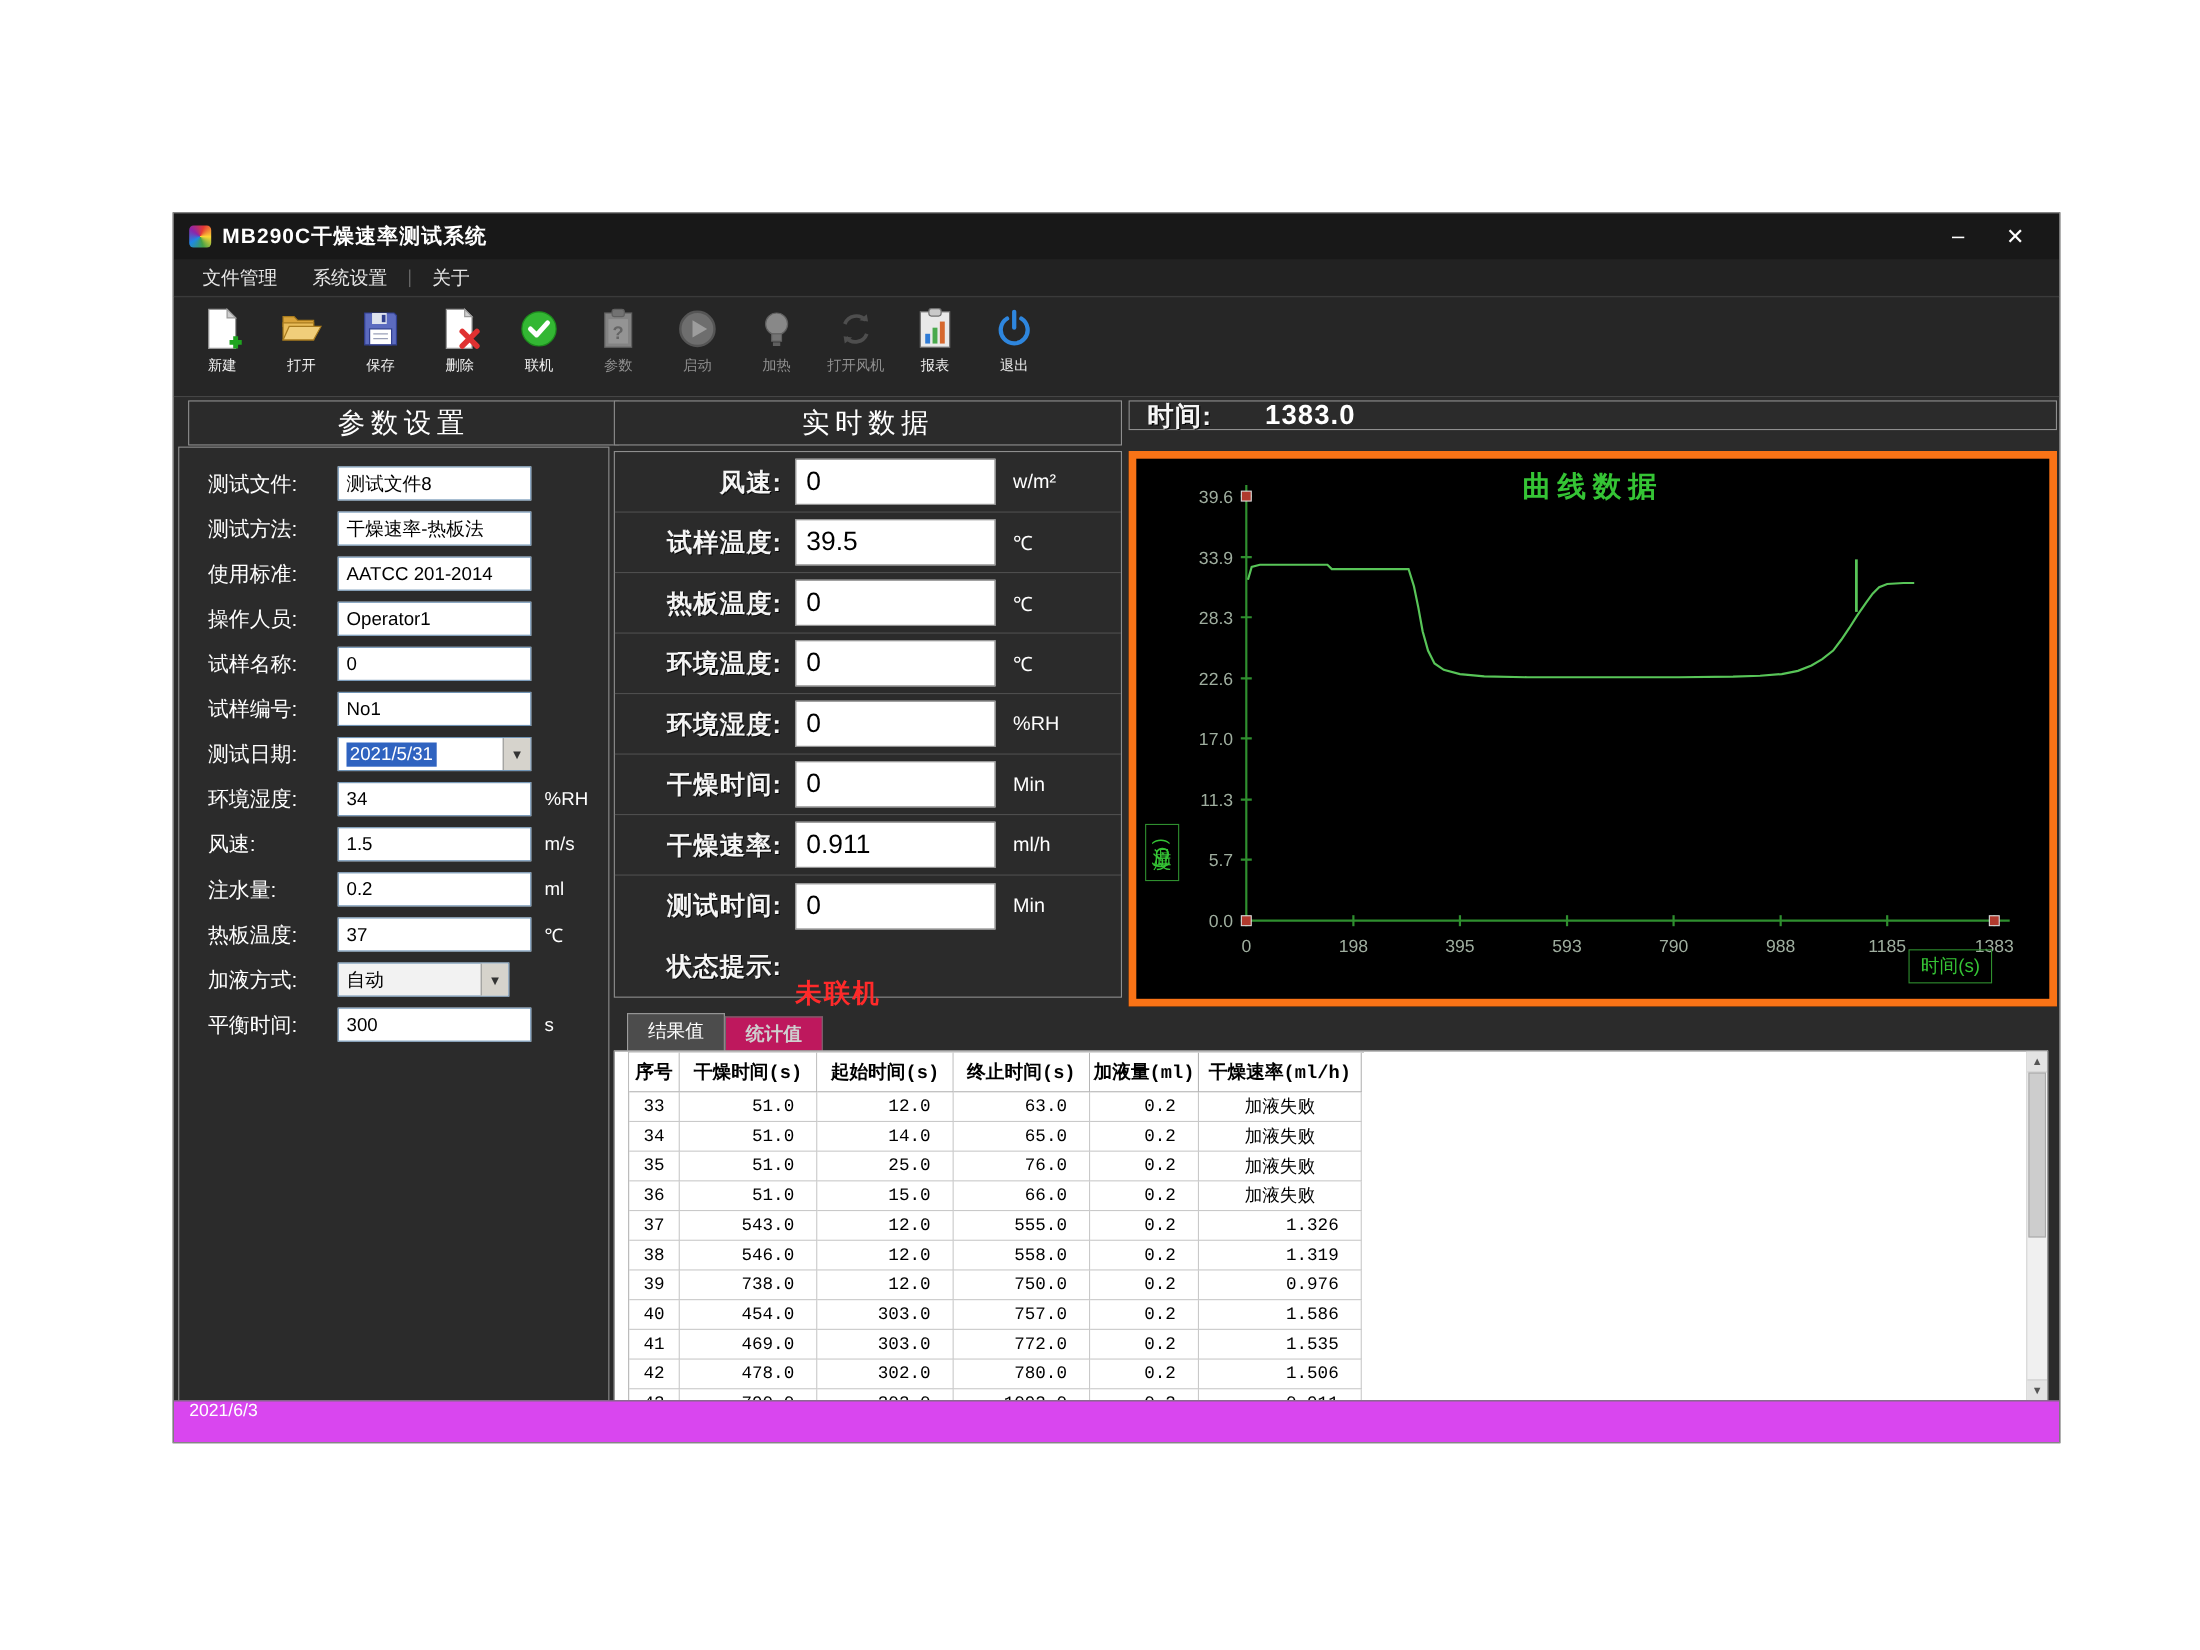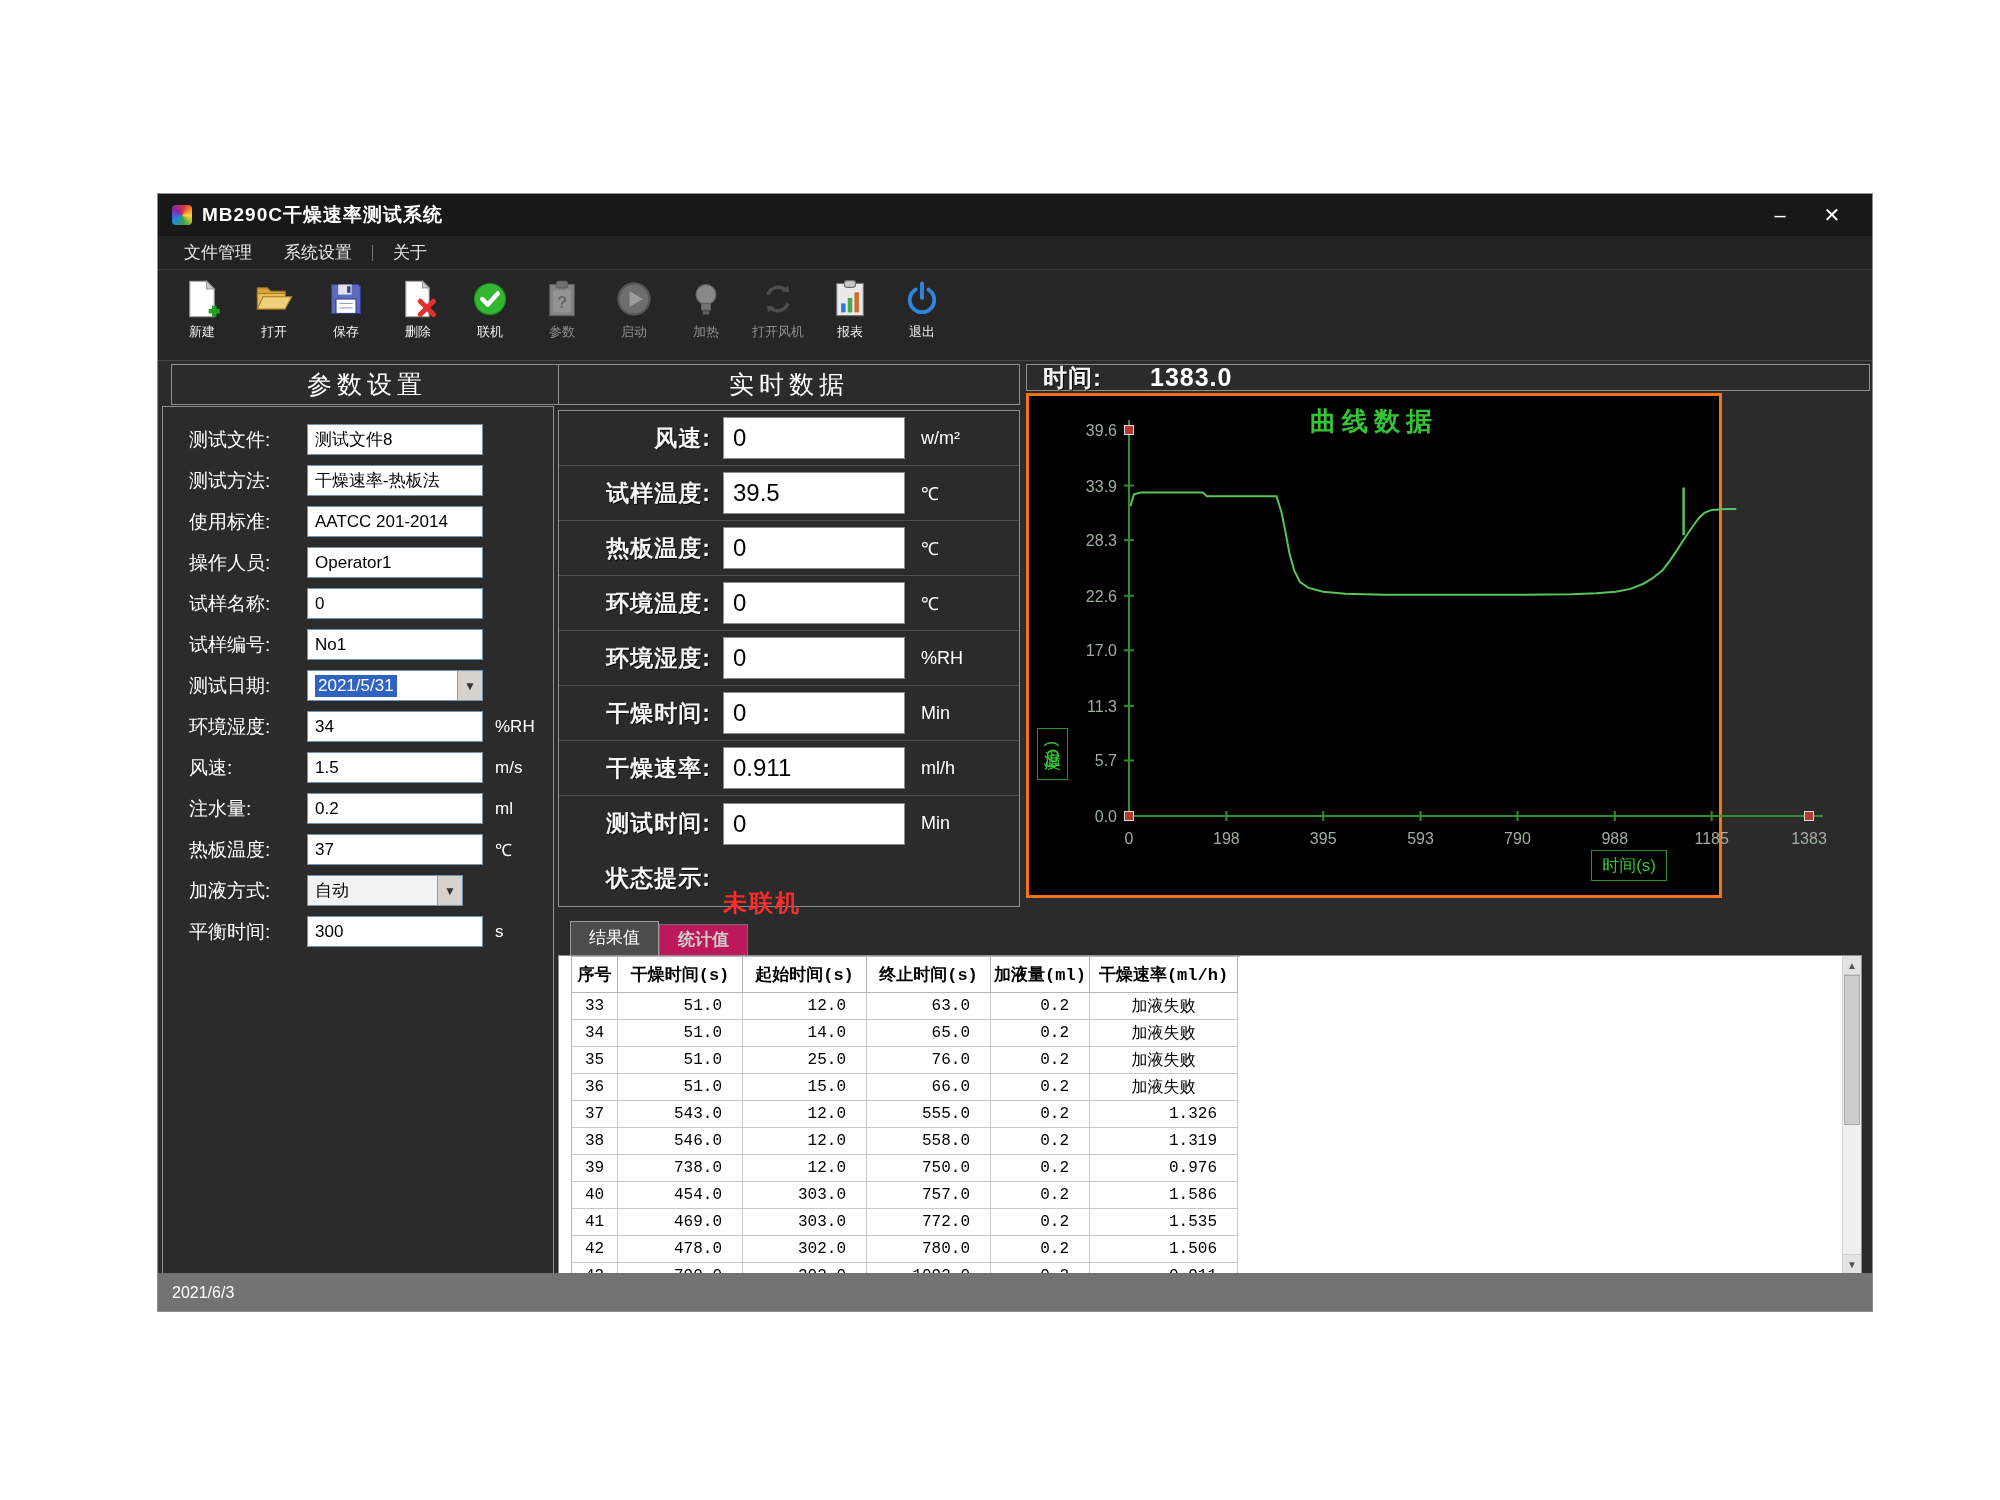--- a/index.html
+++ b/index.html
@@ -70,22 +70,22 @@
   .rt-row{display:flex;align-items:center;height:55px;border-bottom:1px solid #4e4e4e;
           padding-left:6px;box-sizing:border-box;}
   .rt-row:last-child{border-bottom:none;}
   .rt-label{width:146px;text-align:right;margin-right:12px;font-size:23px;white-space:nowrap;}
   .rt-input{width:182px;height:42px;background:#ffffff;border:1px solid #8a8a8a;box-sizing:border-box;
             color:#000;font-size:24px;display:flex;align-items:center;padding:0 9px;}
   .rt-unit{margin-left:16px;color:#ffffff;font-size:18px;}
   .status-value{font-size:24px;font-weight:bold;letter-spacing:2px;margin-top:48px;}
 
   
-  .chart-panel{position:absolute;left:868px;top:199px;width:696px;height:505px;
-               border:3px solid #f97316;box-sizing:border-box;background:#000000;}
+  .chart-panel{position:absolute;left:868px;top:216px;width:844px;height:505px;
+               border:7px solid #f97316;box-sizing:border-box;background:#000000;}
   .chart-title{position:absolute;left:0;right:0;top:8px;text-align:center;
                font-size:26px;font-weight:bold;letter-spacing:6px;}
   #curve-svg{position:absolute;left:0;top:0;}
   .ylabel-box{position:absolute;left:8px;top:332px;border:1px solid #2f8f2f;
               writing-mode:vertical-rl;text-orientation:mixed;
               padding:8px 3px;font-size:17px;letter-spacing:2px;}
   .xlabel-box{position:absolute;right:52px;bottom:14px;border:1px solid #2f8f2f;
               padding:3px 10px;font-size:17px;}
 
   
@@ -110,22 +110,22 @@
 
   .vscroll{position:absolute;top:0;right:0;width:18px;bottom:0;background:#f0f0f0;
            border-left:1px solid #d5d5d5;}
   .vs-btn{height:18px;background:#e3e3e3;color:#555;font-size:10px;
           display:flex;align-items:center;justify-content:center;border-bottom:1px solid #cfcfcf;}
   .vs-btn.down{position:absolute;bottom:0;left:0;right:0;border-top:1px solid #cfcfcf;border-bottom:none;}
   .vs-thumb{position:absolute;left:1px;right:1px;top:19px;height:150px;background:#cdcdcd;
             border:1px solid #a9a9a9;box-sizing:border-box;}
 
   
-  .statusbar{position:absolute;left:0;right:0;bottom:0;height:37px;background:#737373;
-             border-top:1px solid #6f6f6f;display:flex;align-items:center;
+  .statusbar{position:absolute;left:0;right:0;bottom:0;height:37px;background:#d946ef;
+             border-top:1px solid #6f6f6f;display:flex;
              padding-left:14px;color:#ffffff;font-size:16px;}
 </style>
 </head>
 <body>
 
 <div class="window">
 
   <div class="titlebar">
     <span class="app-icon"></span>
     <span class="title">MB290C干燥速率测试系统</span>

